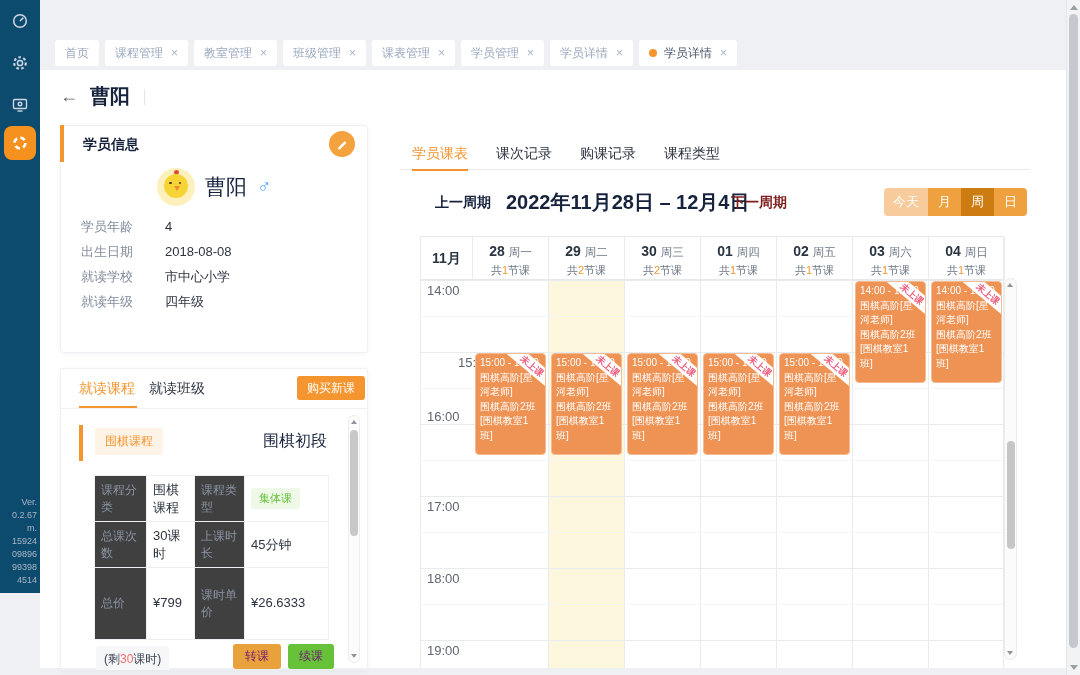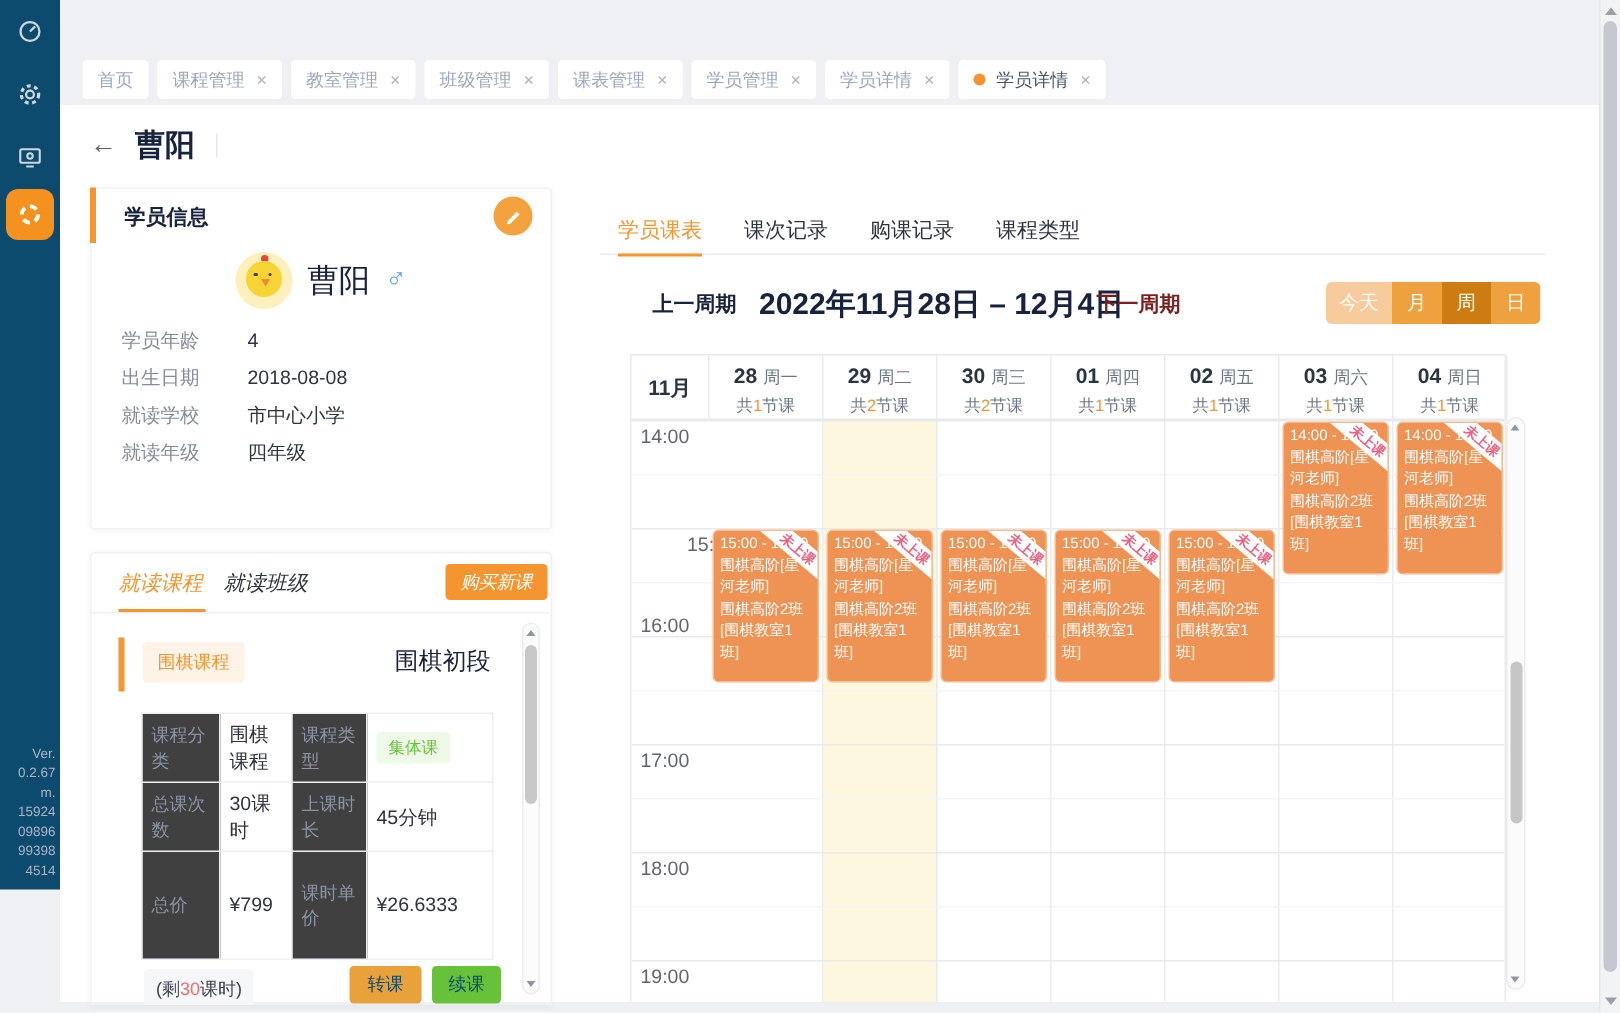--- a/index.html
+++ b/index.html
@@ -64,39 +64,39 @@
   .profile { position:absolute; left:0; top:42px; width:100%; display:flex; align-items:center; justify-content:center; gap:10px; }
   .s-name { font-size:21px; color:#17233d; }
   .gender { color:#57a3f3; font-size:19px; }
   .fields { position:absolute; left:20px; top:88px; right:14px; }
   .frow { display:flex; font-size:13px; line-height:25px; }
   .flabel { width:84px; color:#828c9b; }
   .fvalue { color:#2d3440; }
 
   
   .card2 { position:absolute; left:20px; top:298px; width:308px; height:302px; border:1px solid #f0f1f4; border-bottom:none; border-radius:3px 3px 0 0; overflow:hidden; box-shadow:0 1px 5px rgba(31,45,61,.05); }
-  .c2-head { position:absolute; left:0; top:0; width:100%; height:40px; border-bottom:1px solid #eef0f3;font-style:italic; }
+  .c2-head { position:absolute; left:0; top:0; width:100%; height:40px; border-bottom:1px solid #eef0f3; }
   .c2-tab1 { position:absolute; left:18px; top:11px; font-size:14px; color:#f5952f; cursor:pointer; }
   .c2-tab2 { position:absolute; left:88px; top:11px; font-size:14px; color:#2d3440; cursor:pointer; }
   .c2-underline { position:absolute; left:18px; top:37px; width:58px; height:2px; background:#f5952f; }
   .buy-btn { position:absolute; right:2px; top:7px; height:24px; background:#f5952f; color:#fff; font-size:12px; border-radius:3px; padding:0 10px; display:flex; align-items:center; cursor:pointer; }
   .course-bar { position:absolute; left:18px; top:56px; width:4px; height:36px; background:#f5952f; }
   .course-tag { position:absolute; left:34px; top:59px; background:#fdf3e6; color:#f5952f; font-size:12px; padding:5px 10px; border-radius:3px; }
   .course-title { position:absolute; right:40px; top:62px; font-size:16px; font-weight:500; color:#17233d; }
   .course-table { position:absolute; left:33px; top:106px; width:234px; border-collapse:collapse; font-size:12px; table-layout:fixed; }
   .course-table td { border:1px solid #edeff3; padding:4px 6px; vertical-align:middle; }
   .course-table .lab { color:#8a93a2; background:#404040; }
   .course-table .val { color:#2d3440; font-size:13px; }
   .course-table tr:nth-child(1) td, .course-table tr:nth-child(2) td { height:46px; }
   .course-table tr:nth-child(3) td { height:72px; }
   .price { color:#f5952f; font-size:20px; line-height:1.15; word-break:break-all; }
   .badge-green { background:#eef9e7; color:#67c23a; font-size:11px; padding:3px 8px; border-radius:3px; display:inline-block; }
   .remaining { position:absolute; left:35px; top:277px; background:#f6f7f9; border-radius:3px; font-size:12px; padding:5px 8px; color:#3a4350; }
   .remaining .num { color:#f56c6c; }
-  .c2-btn { position:absolute; top:275px; height:25px; border-radius:3px; color:#0c4a6e; font-size:12px; display:flex; align-items:center; justify-content:center; cursor:pointer; }
+  .c2-btn { position:absolute; top:275px; height:25px; border-radius:3px; color:#701a75; font-size:12px; display:flex; align-items:center; justify-content:center; cursor:pointer; }
   .btn-transfer { left:172px; width:48px; background:#e9a23b; }
   .btn-renew { left:227px; width:46px; background:#67c23a; }
   .inner-scroll { position:absolute; right:7px; top:46px; width:12px; height:248px; background:#fcfcfc; border:1px solid #ececec; border-radius:6px; }
   .is-thumb { position:absolute; left:1px; right:1px; top:14px; height:106px; background:#c8c8c8; border-radius:5px; }
   .mini-up { width:0; height:0; border-left:3.5px solid transparent; border-right:3.5px solid transparent; border-bottom:4px solid #8f959d; position:absolute; left:1.5px; top:4px; }
   .mini-down { width:0; height:0; border-left:3.5px solid transparent; border-right:3.5px solid transparent; border-top:4px solid #8f959d; position:absolute; left:1.5px; bottom:4px; }
 
   
   .sched { position:absolute; left:360px; top:70px; width:630px; height:528px; }
   .s-tabs { position:relative; height:30px; border-bottom:1px solid #e8eaec; padding-left:12px; display:flex; gap:28px; }

